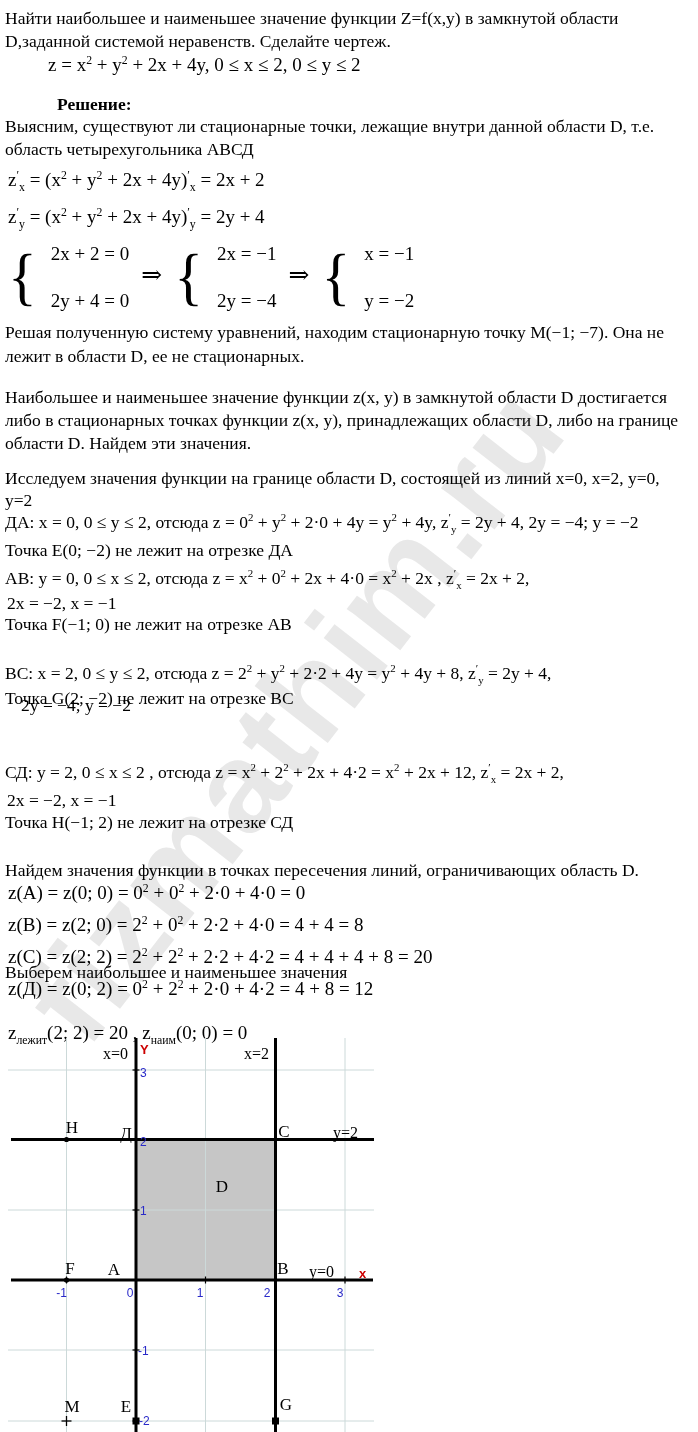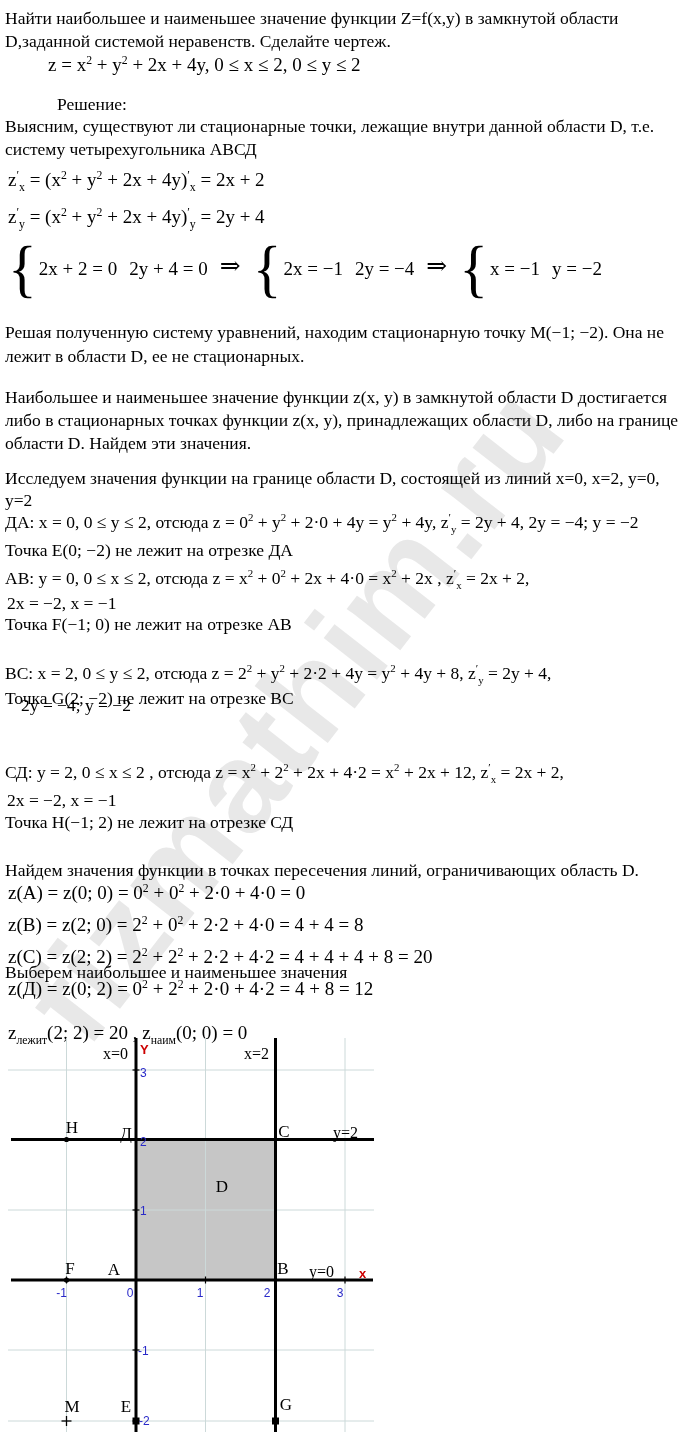--- a/index.html
+++ b/index.html
@@ -1,26 +1,26 @@
 <!DOCTYPE html>
 <html><head>
 <meta charset="utf-8">
 <style>
   html,body{margin:0;padding:0;}
   body{width:698px;height:1432px;position:relative;background:#ffffff;overflow:hidden;
        font-family:"Liberation Serif","DejaVu Serif",serif;color:#000;}
   .ln{position:absolute;white-space:nowrap;font-size:17.5px;line-height:1.25;z-index:2;text-align:right;}
   .fm{font-size:19px;}
-  .bold{font-weight:normal;}
+  .bold{font-weight:bold;}
   sup{font-size:0.62em;line-height:0;}
   sub{font-size:0.62em;line-height:0;}
   .systems{display:flex;align-items:center;}
   .sys{display:inline-flex;align-items:center;}
   .brace{font-size:60px;font-weight:400;line-height:0.9;transform:scaleY(1.05);font-family:"Liberation Serif",serif;}
-  .col{display:inline-flex;gap:12px;font-size:19px;margin-left:2px;}
+  .col{display:inline-flex;flex-direction:column;gap:23px;font-size:19px;margin-left:14px;}
   .imp{font-size:25px;margin:0 12px;position:relative;top:-3px;}
   .watermark{position:absolute;left:52px;top:950px;z-index:1;
              font-family:"Liberation Sans",sans-serif;font-weight:bold;font-size:128px;
              color:#c9c9c9;opacity:0.42;transform:rotate(-52deg);transform-origin:0 50%;
              letter-spacing:2px;pointer-events:none;}
   svg{position:absolute;left:0;top:1038px;z-index:2;}
   .flabel{font-family:"Liberation Serif",serif;font-size:17px;fill:#000;}
   .feq{font-family:"Liberation Serif",serif;font-size:16px;fill:#000;}
   .ftick{font-family:"Liberation Sans",sans-serif;font-size:12px;}
   .fred{font-family:"Liberation Sans",sans-serif;font-size:13px;font-weight:bold;}
@@ -30,21 +30,21 @@
 
 <div class="watermark">fizmathim.ru</div>
 
 <div class="ln" style="left:5px;top:8px">Найти наибольшее и наименьшее значение функции Z=f(x,y) в замкнутой области</div>
 <div class="ln" style="left:5px;top:31px">D,заданной системой неравенств. Сделайте чертеж.</div>
 <div class="ln fm" style="left:48px;top:53px">z = x<sup>2</sup> + y<sup>2</sup> + 2x + 4y, 0 ≤ x ≤ 2, 0 ≤ y ≤ 2</div>
 
 <div class="ln bold" style="left:57px;top:94px">Решение:</div>
 
 <div class="ln" style="left:5px;top:116px">Выясним, существуют ли стационарные точки, лежащие внутри данной области D, т.е.</div>
-<div class="ln" style="left:5px;top:139px">систему четырехугольника АВСД</div>
+<div class="ln" style="left:5px;top:139px">область четырехугольника АВСД</div>
 
 <div class="ln fm" style="left:8px;top:168px">z<sup>′</sup><sub>x</sub>  = (x<sup>2</sup> + y<sup>2</sup> + 2x + 4y)<sup>′</sup><sub>x</sub>  = 2x + 2</div>
 <div class="ln fm" style="left:8px;top:205px">z<sup>′</sup><sub>y</sub> = (x<sup>2</sup> + y<sup>2</sup> + 2x + 4y)<sup>′</sup><sub>y</sub> = 2y + 4</div>
 
 <div class="ln systems" style="left:8px;top:242px">
   <span class="sys">
     <span class="brace">{</span>
     <span class="col">
       <span>2x + 2 = 0</span>
       <span>2y + 4 = 0</span>
@@ -61,21 +61,21 @@
   <span class="imp">⇒</span>
   <span class="sys">
     <span class="brace">{</span>
     <span class="col">
       <span>x = −1</span>
       <span>y = −2</span>
     </span>
   </span>
 </div>
 
-<div class="ln" style="left:5px;top:322px">Решая полученную систему уравнений, находим стационарную точку  М(−1; −2). Она не</div>
+<div class="ln" style="left:5px;top:322px">Решая полученную систему уравнений, находим стационарную точку  М(−1; −7). Она не</div>
 <div class="ln" style="left:5px;top:346px">лежит в области D, ее не стационарных.</div>
 
 <div class="ln" style="left:5px;top:387px">Наибольшее и наименьшее значение функции z(x, y) в замкнутой области D достигается</div>
 <div class="ln" style="left:5px;top:410px">либо в стационарных точках функции z(x, y), принадлежащих области D, либо на границе</div>
 <div class="ln" style="left:5px;top:433px">области D. Найдем эти значения.</div>
 
 <div class="ln" style="left:5px;top:468px">Исследуем значения функции на границе области D, состоящей из линий x=0, x=2, y=0,</div>
 <div class="ln" style="left:5px;top:490px">y=2</div>
 
 <div class="ln" style="left:5px;top:512px">ДА: x = 0,  0 ≤ y ≤ 2, отсюда z = 0<sup>2</sup> + y<sup>2</sup> + 2·0 + 4y = y<sup>2</sup> + 4y,  z<sup>′</sup><sub>y</sub> = 2y + 4,  2y = −4;  y = −2</div>

